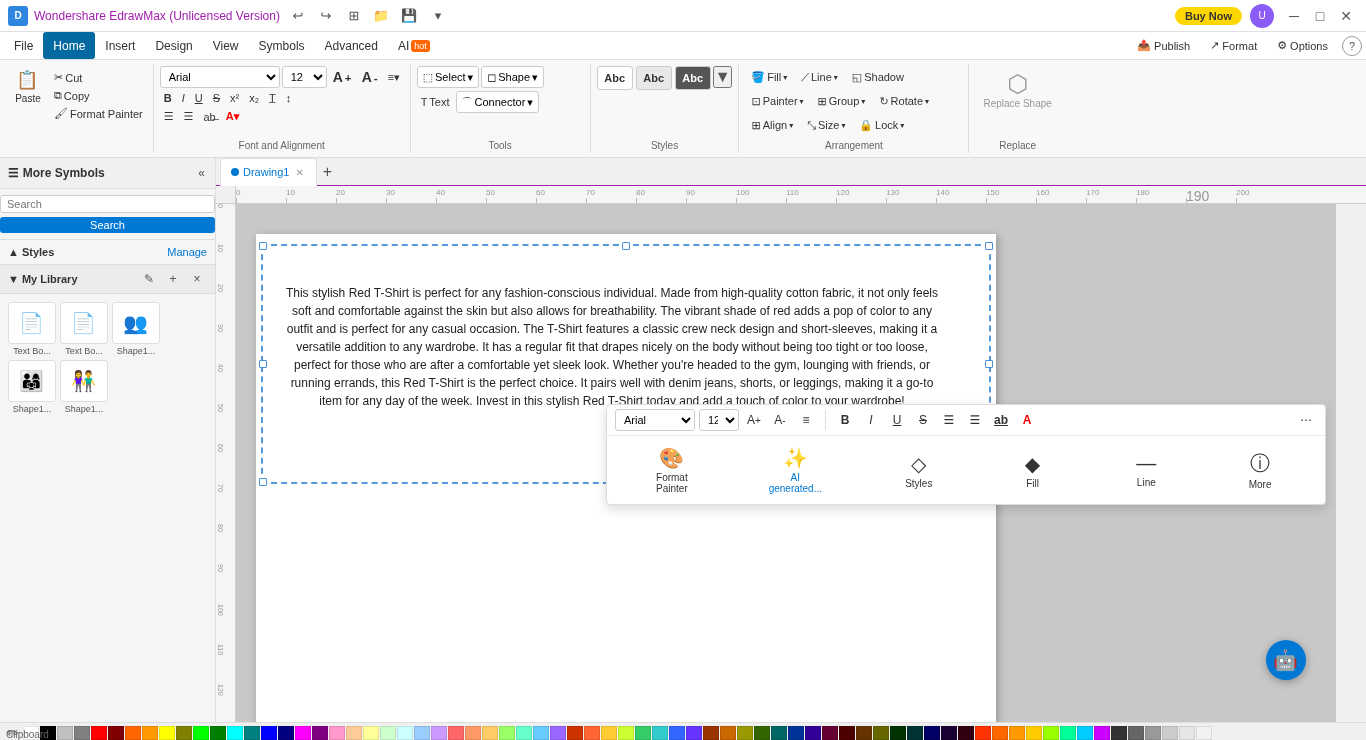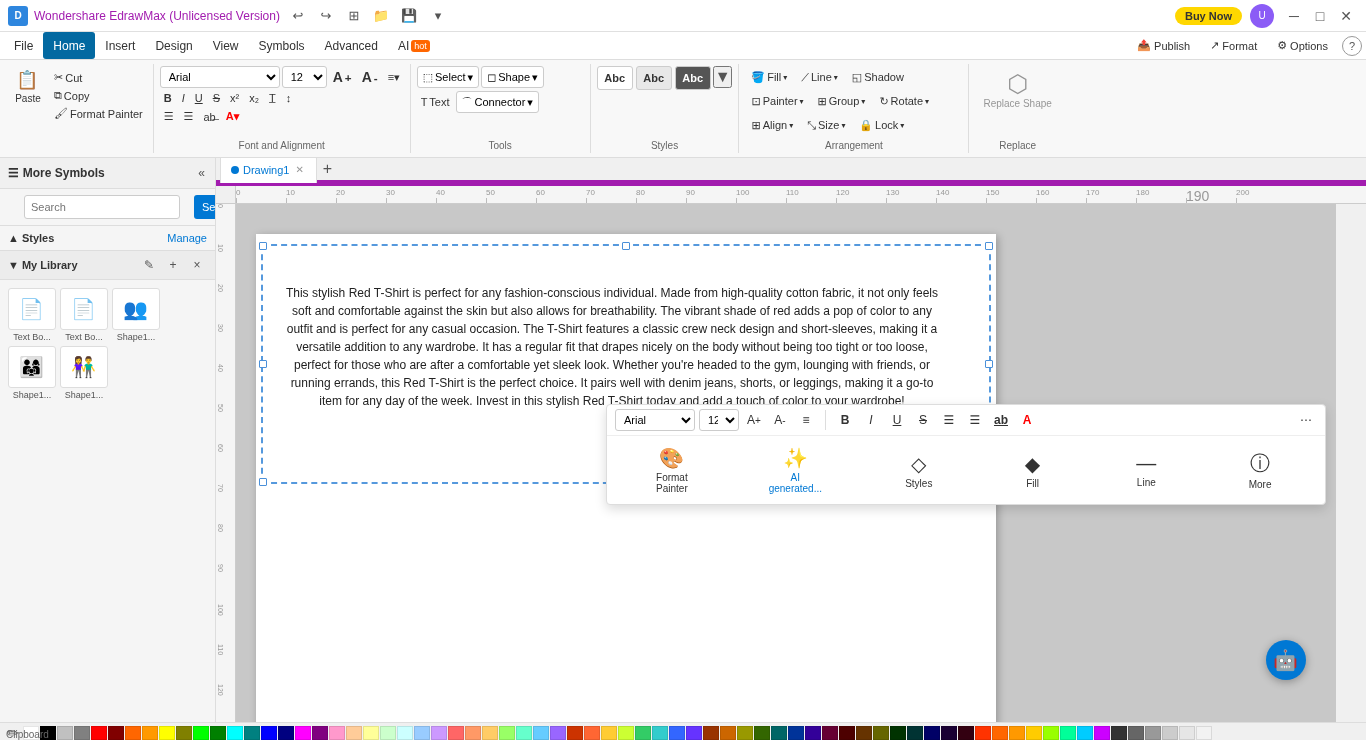--- a/index.html
+++ b/index.html
@@ -124,21 +124,21 @@
       width: 216px; background: #f5f5f5; border-right: 1px solid #ddd;
       display: flex; flex-direction: column; overflow: hidden;
     }
     .panel-header {
       display: flex; align-items: center; justify-content: space-between;
       padding: 6px 8px; background: #f0f0f0; border-bottom: 1px solid #ddd;
     }
     .panel-title { font-size: 12px; font-weight: bold; color: #333; display: flex; align-items: center; gap: 4px; }
     .panel-header-btn { background: none; border: none; cursor: pointer; font-size: 12px; color: #555; padding: 2px; border-radius: 2px; }
     .search-bar {
-      display: flex; padding: 6px 24px; gap: 14px; border-bottom: 1px solid #ddd;
+      display: flex; padding: 6px 0; gap: 4px; border-bottom: 1px solid #ddd; flex-direction: column;
     }
     .search-input {
       flex: 1; height: 24px; border: 1px solid #ccc; border-radius: 3px;
       padding: 2px 6px; font-size: 11px;
     }
     .search-btn {
       padding: 2px 8px; background: #0078d4; color: white; border: none;
       border-radius: 3px; font-size: 11px; cursor: pointer;
     }
     .library-header {
@@ -167,21 +167,21 @@
     .thumb-img {
       width: 48px; height: 42px; border: 1px solid #ddd; border-radius: 3px;
       background: white; display: flex; align-items: center; justify-content: center;
       font-size: 20px; overflow: hidden;
     }
     .thumb-label { font-size: 9px; color: #555; text-align: center; margin-top: 2px; max-width: 48px; overflow: hidden; text-overflow: ellipsis; white-space: nowrap; }
 
     
     .tabs-bar {
       display: flex; align-items: center; background: #f0f0f0;
-      border-bottom: 6px solid #a21caf; height: 28px; padding: 0 4px;
+      border-bottom: 1px solid #a21caf; height: 28px; padding: 0 4px;
     }
     .tab-item {
       display: flex; align-items: center; gap: 4px; padding: 4px 10px;
       border-radius: 4px 4px 0 0; font-size: 11px; cursor: pointer;
       background: white; border: 1px solid #ddd; border-bottom: none;
       margin-right: 2px; height: 28px;
     }
     .tab-item.active { background: white; color: #0078d4; }
     .tab-close { font-size: 10px; color: #999; background: none; border: none; cursor: pointer; padding: 0 2px; }
     .tab-add { background: none; border: none; cursor: pointer; font-size: 16px; color: #555; padding: 0 4px; }

